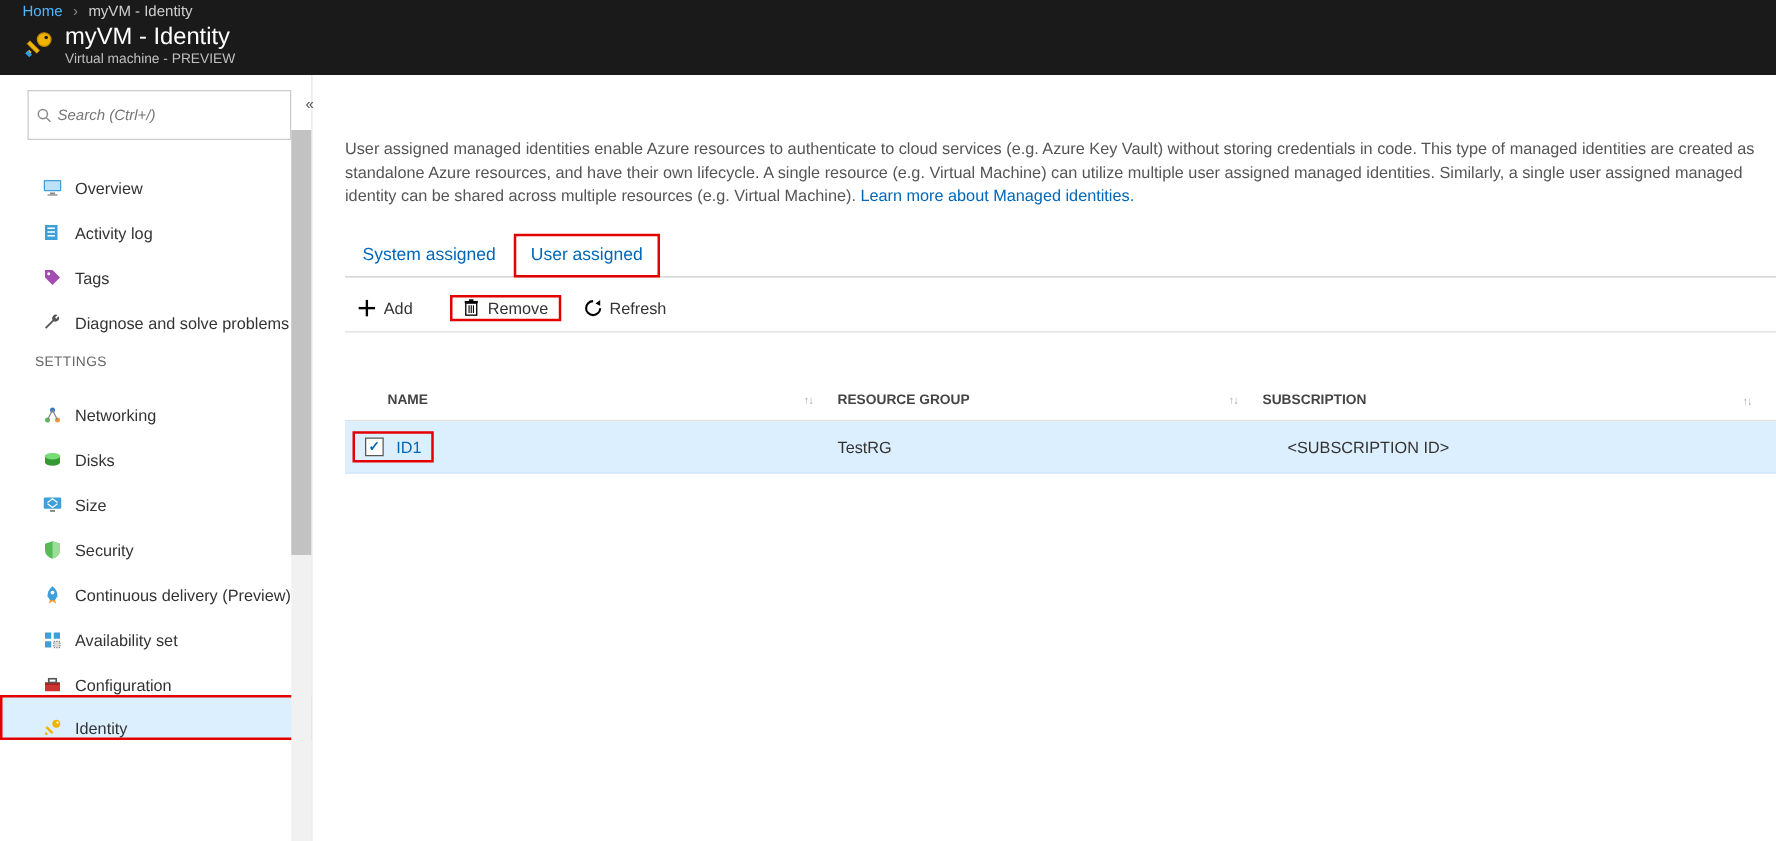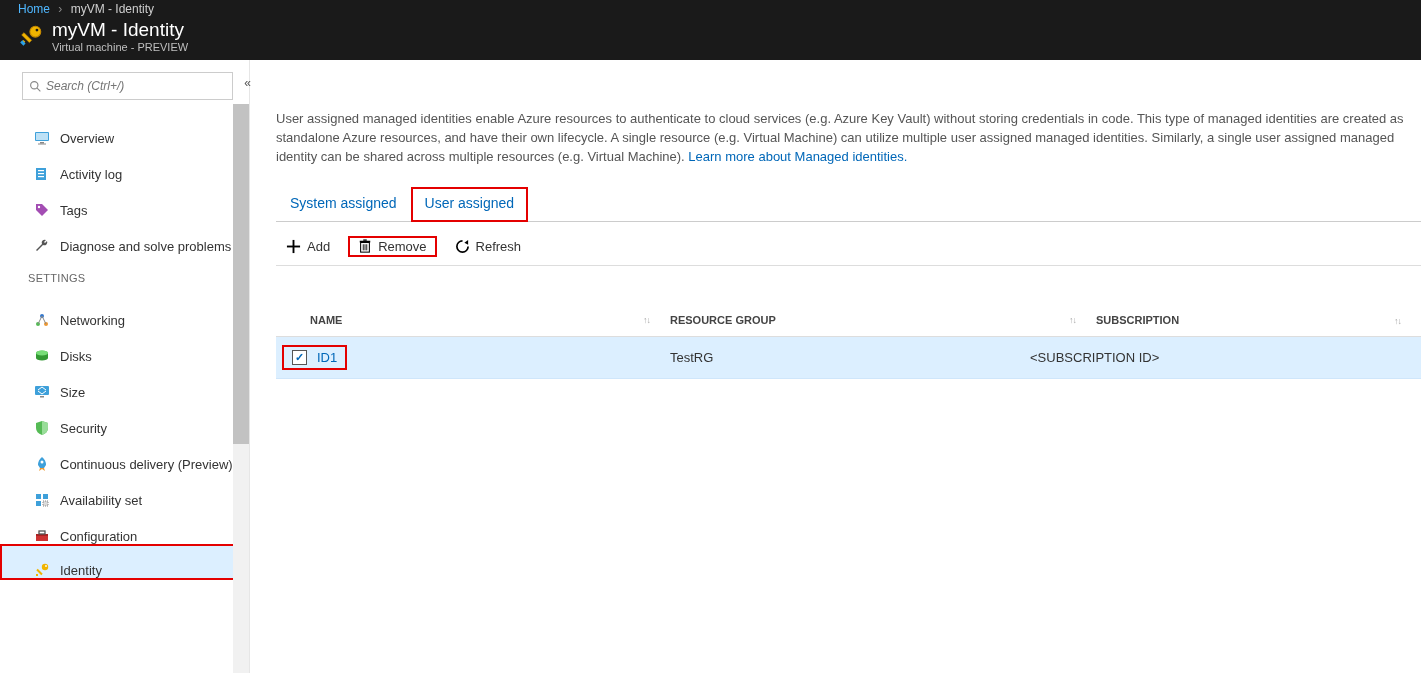--- a/index.html
+++ b/index.html
@@ -16,21 +16,21 @@
   .title-row { display:flex; align-items:center; }
   .key-icon { width:26px; height:26px; margin-right:8px; }
   .title-block { display:flex; flex-direction:column; line-height:1.1; }
   .page-title { font-size: 19px; font-weight:400; color:#fff; }
   .page-subtitle { font-size: 11px; color: #bfbfbf; }
 
   .layout { display:flex; height: calc(673px - 60px); width:1421px; }
   .sidebar { width: 250px; border-right: 1px solid #e6e6e6; display:flex; flex-direction:column; position:relative;}
   .sidebar-inner { overflow-y:auto; flex:1; padding-top:12px; padding-bottom:8px;}
   .collapse-chevron { position:absolute; top:16px; right:-2px; font-size:12px; color:#555; cursor:pointer;}
-  .search-box { margin: 0 16px 10px 22px; border:1px solid #ccc; height:28px; display:flex; align-items:center; padding:0 6px; color:#999;}
+  .search-box { margin: 0 16px 10px 22px; border:1px solid #ccc; height:40px; display:flex; align-items:center; padding:0 6px; color:#999;}
   .search-box input { border:none; outline:none; font-size:12px; font-style:italic; color:#777; flex:1; padding-left:4px;}
   .scroll-track { position:absolute; right:0; top:44px; width:16px; bottom:0; background:#f1f1f1;}
   .scroll-thumb { position:absolute; right:0; top:44px; width:16px; height:340px; background:#c2c2c2;}
   
   .nav-item { display:flex; align-items:flex-end; height:36px; padding-left:34px; cursor:pointer; font-size:13px; color:#333; position:relative;}
   .nav-item .nav-icon { width:16px; height:16px; margin-right:10px; display:flex; align-items:center; justify-content:center;}
   .nav-item.active { background:#dcefff; }
   .nav-section-header { font-size:11px; color:#666; padding: 18px 0 8px 28px; letter-spacing:0.3px; }
   
   .highlight-red { border: 2px solid #e40000; }
@@ -44,21 +44,21 @@
   .tab { padding: 8px 14px 10px; font-size:14px; color:#0067b8; cursor:pointer; position:relative;}
   .tab.highlight-box { border:2px solid #e40000; margin-bottom:-1px; padding:6px 12px 8px;}
   
   .toolbar { display:flex; align-items:center; gap:0; margin-top:14px; border-bottom:1px solid #ddd; padding-bottom:8px;}
   .toolbar-btn { display:flex; align-items:center; padding: 3px 10px; font-size:13px; cursor:pointer; gap:6px;}
   .toolbar-btn.highlight-red { border:2px solid #e40000; padding:1px 8px;}
   
   .table { margin-top:40px; }
   .table-header { display:flex; padding: 8px 0 10px 34px; border-bottom:1px solid #ddd; font-size:11px; font-weight:600; color:#444;}
   .col-name { width: 360px; display:flex; align-items:center; justify-content:space-between; padding-right:20px;}
-  .col-rg { width: 426px; display:flex; align-items:center; justify-content:space-between; padding-right:20px;}
+  .col-rg { width: 340px; display:flex; align-items:center; justify-content:space-between; padding-right:20px;}
   .col-sub { flex:1; display:flex; align-items:flex-end; justify-content:space-between; padding-right:20px;}
   .sort-arrows { font-size:9px; color:#aaa; letter-spacing:-1px;}
   
   .table-row { display:flex; align-items:center; padding: 8px 0 8px 6px; background:#dcefff; border-bottom:1px solid #cfe6fb;}
   .row-check-wrap { display:flex; align-items:center; border:2px solid #e40000; padding:3px 8px; margin-right:0;}
   .row-check { width:15px; height:15px; border:1px solid #555; display:flex; align-items:center; justify-content:center; background:#fff; margin-right:10px;}
   .row-check::after { content:"✓"; font-size:11px; color:#0067b8; font-weight:bold;}
   .id-link { color:#0067b8; font-size:13px; }
   .cell-name { width: 388px; display:flex; align-items:center; padding-left:0;}
   .cell-rg   { width: 360px; font-size:13px; color:#333;}
@@ -246,21 +246,21 @@
     </div>
 
     <div class="toolbar">
       <div class="toolbar-btn">
         <svg width="15" height="15" viewBox="0 0 16 16">
             <rect x="7" y="1" width="2" height="14" fill="#000"></rect>
             <rect x="1" y="7" width="14" height="2" fill="#000"></rect>
           </svg>
         <span>Add</span>
       </div>
-      <div class="toolbar-btn highlight-red" style="margin-left:8px;">
+      <div class="toolbar-btn highlight-red" style="margin-left:20px;">
         <svg width="14" height="14" viewBox="0 0 16 16">
             <rect x="3" y="4" width="10" height="11" fill="none" stroke="#000" stroke-width="1.2"></rect>
             <rect x="2" y="2" width="12" height="2" fill="#000"></rect>
             <rect x="6" y="0.5" width="4" height="1.5" fill="#000"></rect>
             <line x1="6" y1="6" x2="6" y2="13" stroke="#000"></line>
             <line x1="8" y1="6" x2="8" y2="13" stroke="#000"></line>
             <line x1="10" y1="6" x2="10" y2="13" stroke="#000"></line>
           </svg>
         <span>Remove</span>
       </div>

